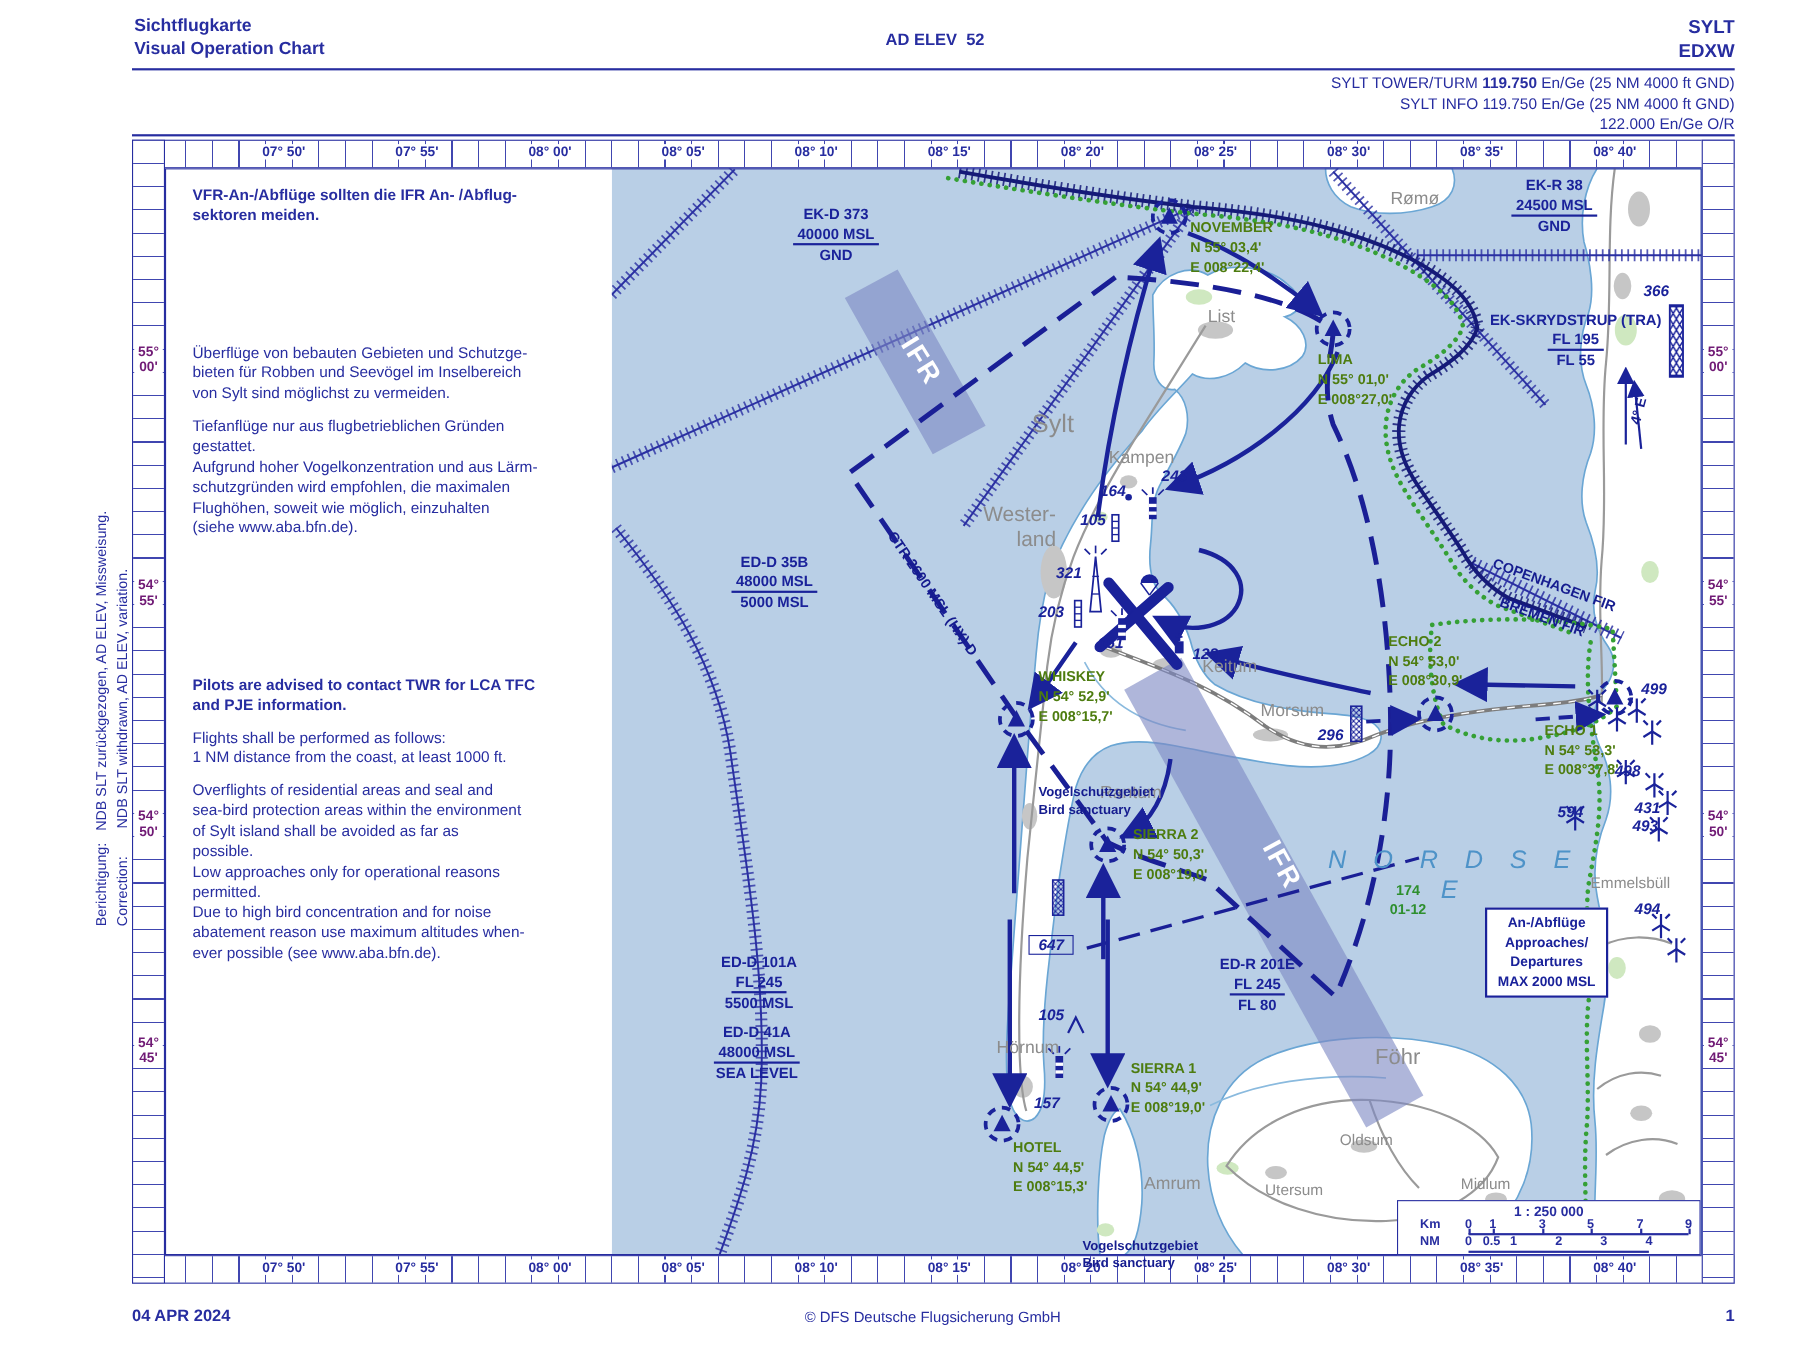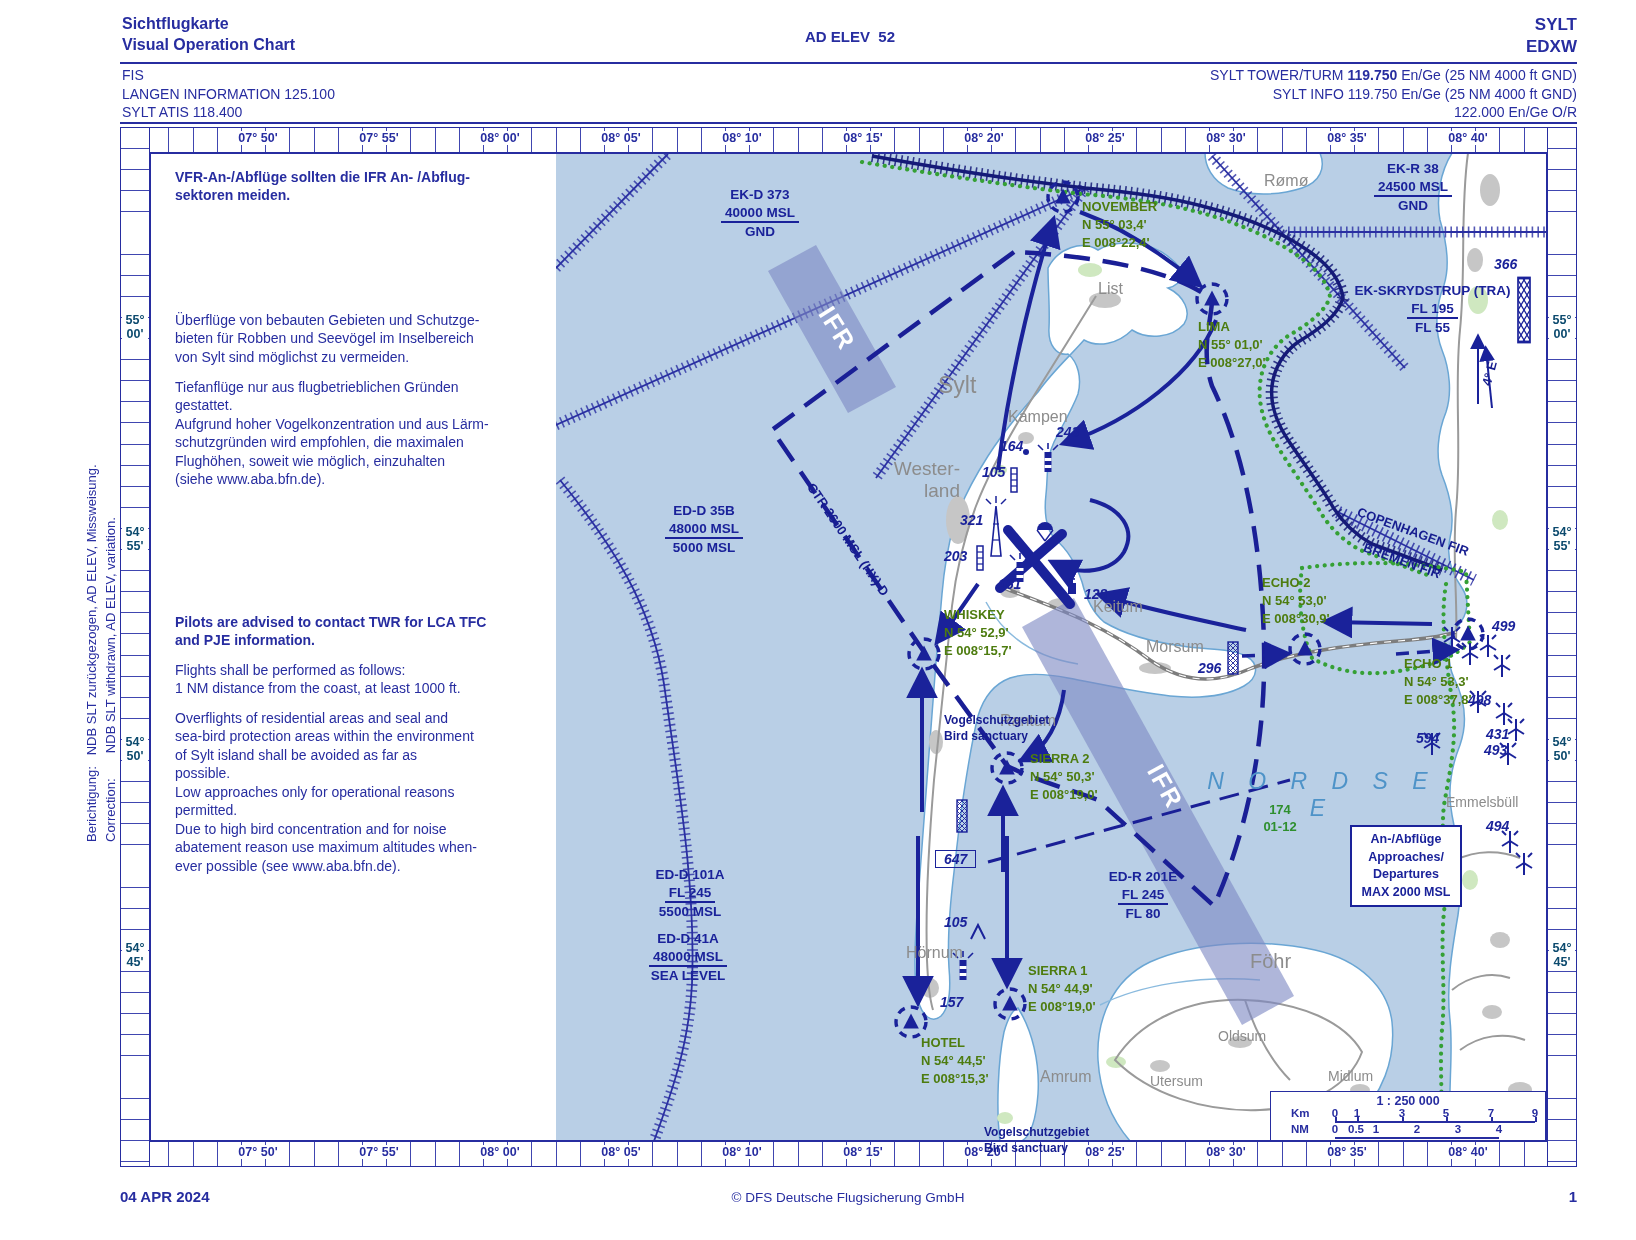--- a/index.html
+++ b/index.html
@@ -12,21 +12,21 @@
   .h-code{left:1377px;top:14px;width:200px;text-align:right;font-size:17px;font-weight:bold;line-height:1.3;white-space:pre-line;}
   .rule{left:120px;width:1457px;height:0;border-top:2.2px solid #272da0;}
   .fis-l{left:122px;top:66px;font-size:14px;line-height:1.33;white-space:pre-line;}
   .fis-r{left:877px;top:66px;width:700px;text-align:right;font-size:14px;line-height:1.33;}
   
   .band{position:absolute;background-color:#fff;border:1.6px solid #272da0;box-sizing:border-box;}
   .band.h{background-image:repeating-linear-gradient(90deg,transparent 0 23.2px,#4046b0 23.2px 24.2px);}
   .band.v{background-image:repeating-linear-gradient(180deg,transparent 0 20.1px,#4046b0 20.1px 21.1px);}
   .interior-border{position:absolute;left:150px;top:153px;width:1397px;height:988px;border:1.6px solid #272da0;box-sizing:border-box;pointer-events:none;z-index:30;}
   .lonlab{position:absolute;transform:translateX(-50%);font-size:12.5px;font-weight:bold;background:#fff;padding:0 3px;color:#272da0;white-space:pre;z-index:5;}
-  .latlab{position:absolute;transform:translateY(-50%);width:26px;text-align:center;font-size:12.5px;font-weight:bold;background:#fff;line-height:1.15;color:#0c4a6e;z-index:5;}
+  .latlab{position:absolute;transform:translateY(-50%);width:26px;text-align:center;font-size:12.5px;font-weight:bold;background:#fff;line-height:1.15;color:#701a75;z-index:5;}
   .latlab span{display:block;}
   
   .panel{left:150px;top:153px;width:406px;height:988px;background:#fff;z-index:2;}
   .note{position:absolute;left:175px;width:378px;font-size:14px;line-height:1.32;white-space:pre-line;color:#272da0;z-index:3;}
   .note.b{font-weight:bold;}
   .sidenote{position:absolute;left:-177px;top:542px;width:560px;height:40px;transform:rotate(-90deg);
             font-size:13px;line-height:1.45;white-space:pre;color:#272da0;z-index:3;}
   
   #mapsvg{position:absolute;left:556px;top:153px;z-index:1;}
   .maplab{position:absolute;z-index:10;pointer-events:none;}
@@ -60,23 +60,20 @@
 <body>
 
 <div id="page">
 
   <div class="abs h-title">Sichtflugkarte
 Visual Operation Chart</div>
   <div class="abs h-elev">AD ELEV  52</div>
   <div class="abs h-code">SYLT
 EDXW</div>
   <div class="abs rule" style="top:62px"></div>
-  <div class="abs fis-l">FIS
-LANGEN INFORMATION 125.100
-SYLT ATIS 118.400</div>
   <div class="abs fis-r">
     <div><span>SYLT TOWER/TURM </span><b>119.750</b><span> En/Ge (25 NM 4000 ft GND)</span></div>
     <div>SYLT INFO 119.750 En/Ge (25 NM 4000 ft GND)</div>
     <div>122.000 En/Ge O/R</div>
   </div>
   <div class="abs rule" style="top:122px"></div>
 
   <div class="sidenote"><span>Berichtigung:   NDB SLT zurückgezogen, AD ELEV, Missweisung.</span>
 <span>Correction:       NDB SLT withdrawn, AD ELEV, variation.</span></div>
 

